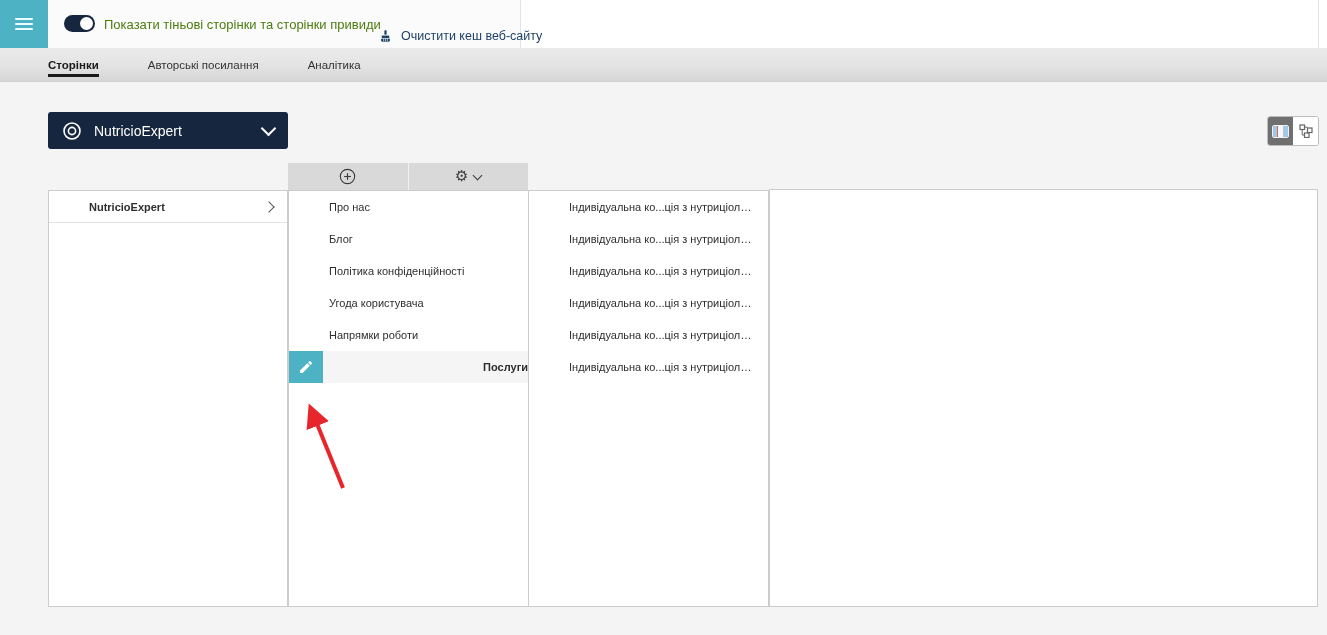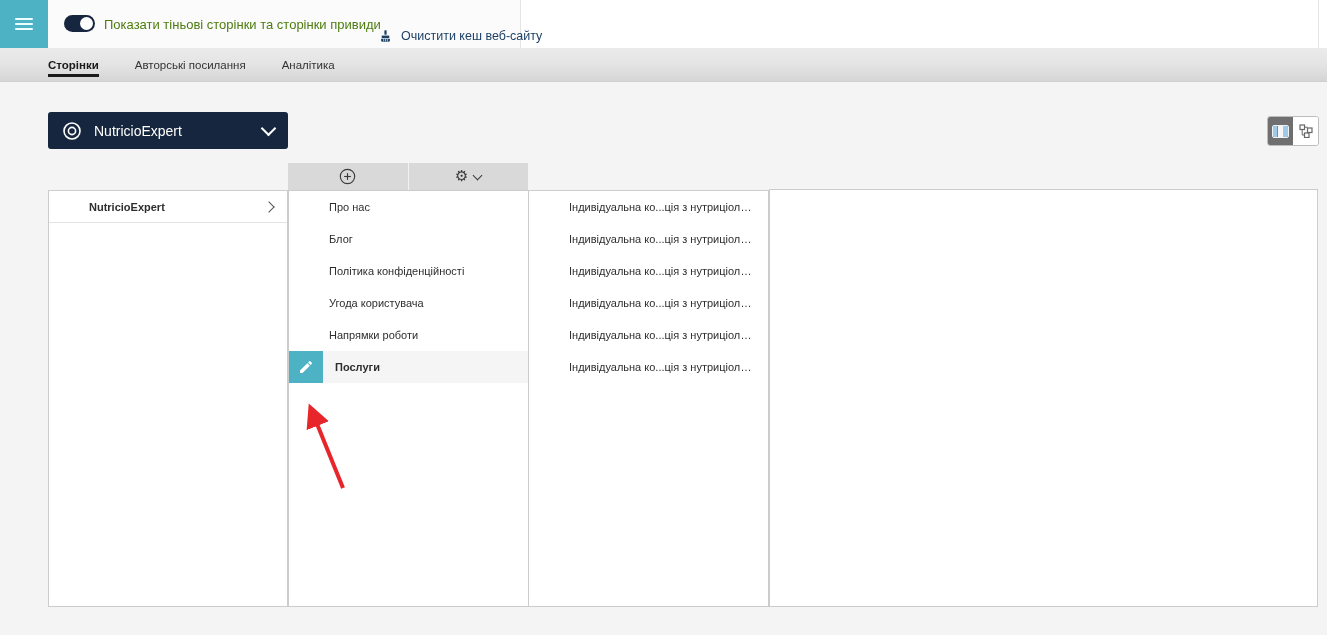--- a/index.html
+++ b/index.html
@@ -13,21 +13,21 @@
   .hamburger .bars{width:18px;height:12px;display:flex;flex-direction:column;justify-content:space-between;}
   .hamburger .bars i{display:block;height:2px;background:#eafdff;border-radius:1px;}
   .toggle{position:absolute;left:64px;top:15px;width:31px;height:17px;border-radius:9px;background:#16263e;cursor:pointer;}
   .toggle .knob{position:absolute;right:2px;top:2px;width:13px;height:13px;border-radius:50%;background:#fff;}
   .toggle-label{position:absolute;left:104px;top:0;height:48px;display:flex;align-items:center;font-size:13px;color:#4d7c0f;}
   .cache-btn{position:absolute;left:372px;top:0;height:48px;display:flex;align-items:center;gap:8px;background:none;border:none;cursor:pointer;font-family:inherit;margin-top:12px;}
   .cache-btn span{font-size:12.5px;color:#1d4066;}
   .topbar-div2{position:absolute;left:1318px;top:0;width:1px;height:48px;background:#e4e4e4;}
 
   
-  .tabbar{position:absolute;left:0;top:48px;width:1327px;height:34px;background:linear-gradient(180deg,#ebebeb 0%,#e3e3e3 55%,#d5d5d5 100%);border-bottom:1px solid #cfcfcf;display:flex;align-items:stretch;padding-left:48px;box-sizing:border-box;gap:36px;}
+  .tabbar{position:absolute;left:0;top:48px;width:1327px;height:34px;background:linear-gradient(180deg,#ebebeb 0%,#e3e3e3 55%,#d5d5d5 100%);border-bottom:1px solid #cfcfcf;display:flex;align-items:stretch;padding-left:48px;box-sizing:border-box;gap:49px;}
   .tab{position:relative;display:flex;align-items:center;font-size:11.5px;color:#333;cursor:pointer;white-space:nowrap;}
   .tab.active{font-weight:bold;color:#1a1a1a;}
   .tab.active::after{content:"";position:absolute;left:0;right:0;bottom:4px;height:3px;background:#1a1a1a;}
 
   
   .site-btn{position:absolute;left:48px;top:112px;width:240px;height:37px;background:#16263e;border:none;border-radius:3px;cursor:pointer;display:flex;align-items:center;padding:0 14px;box-sizing:border-box;font-family:inherit;}
   .site-btn .site-label{color:#fff;font-size:14px;margin-left:12px;flex:1;text-align:left;}
   .chev-down-w{width:9px;height:9px;border-left:2px solid #fff;border-bottom:2px solid #fff;transform:rotate(-45deg);margin-top:-4px;}
 
   
@@ -48,21 +48,21 @@
   .col4{left:769px;width:549px;top:189px;height:418px;}
   .col-toolbar{position:absolute;left:288px;top:163px;width:240px;height:27px;background:#d9d9d9;display:flex;}
   .tool-btn{flex:1;display:flex;align-items:center;justify-content:center;gap:6px;cursor:pointer;background:none;border:none;padding:0;}
   .tool-btn + .tool-btn{border-left:1px solid #f2f2f2;}
   .gear-glyph{font-family:"DejaVu Sans",sans-serif;font-size:15px;color:#3a3a3a;line-height:1;}
   .chev-down-s{width:6px;height:6px;border-left:1.5px solid #3a3a3a;border-bottom:1.5px solid #3a3a3a;transform:rotate(-45deg);margin-top:-3px;}
 
   .row{position:relative;height:32px;display:flex;align-items:center;padding:0 14px 0 40px;box-sizing:border-box;font-size:11px;color:#2e2e2e;cursor:pointer;}
   .row .lbl{flex:1;overflow:hidden;white-space:nowrap;text-overflow:ellipsis;}
   .row.bold .lbl{font-weight:bold;}
-  .row.selected{background:#f5f5f5;font-weight:bold;padding-left:46px;}
+  .row.selected{background:#f5f5f5;font-weight:bold;padding-left:46px;text-align:right;}
   .root-row{border-bottom:1px solid #e3e3e3;}
   .chev-right{width:7px;height:7px;border-top:1.5px solid #555;border-right:1.5px solid #555;transform:rotate(45deg);flex:none;}
   .edit-btn{position:absolute;left:0;top:0;width:34px;height:32px;background:#4cb2c4;display:flex;align-items:center;justify-content:center;cursor:pointer;}
 
   .arrow-overlay{position:absolute;left:280px;top:392px;width:90px;height:110px;pointer-events:none;}
 </style>
 </head>
 <body>
 
 <div class="stage">

